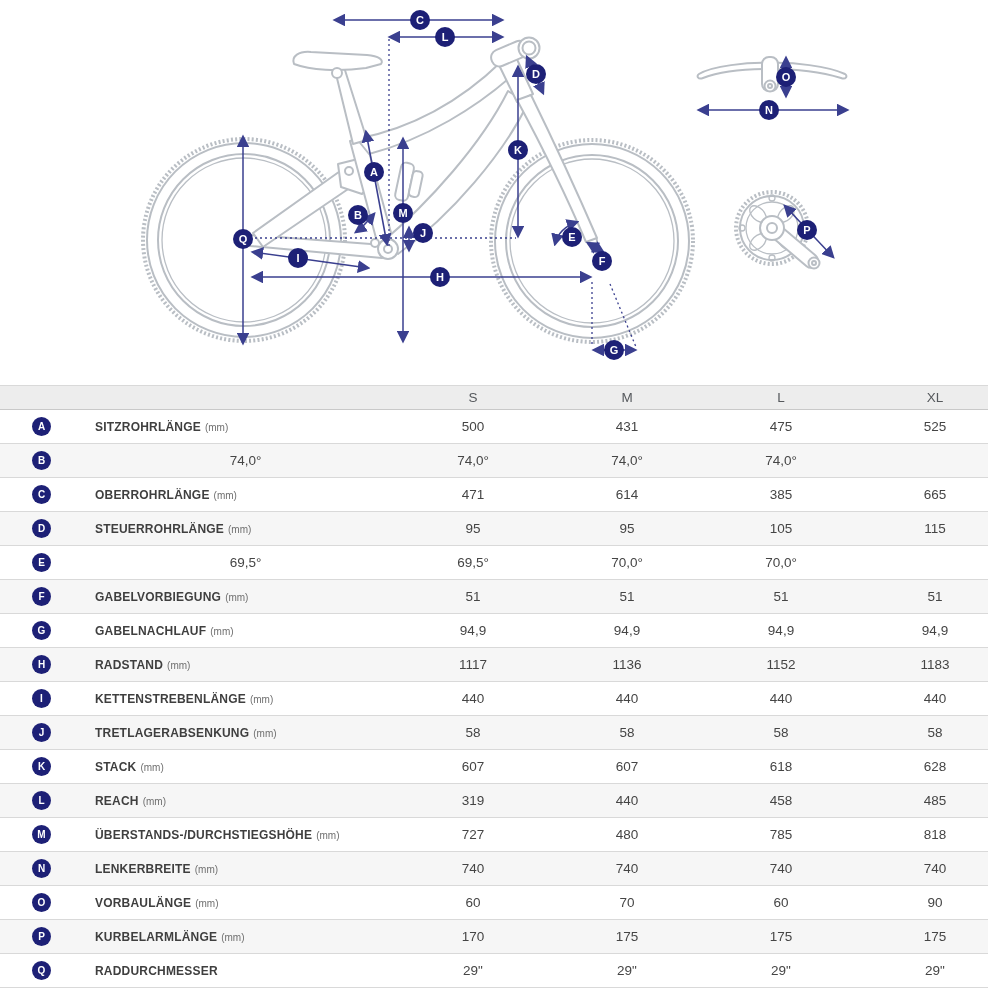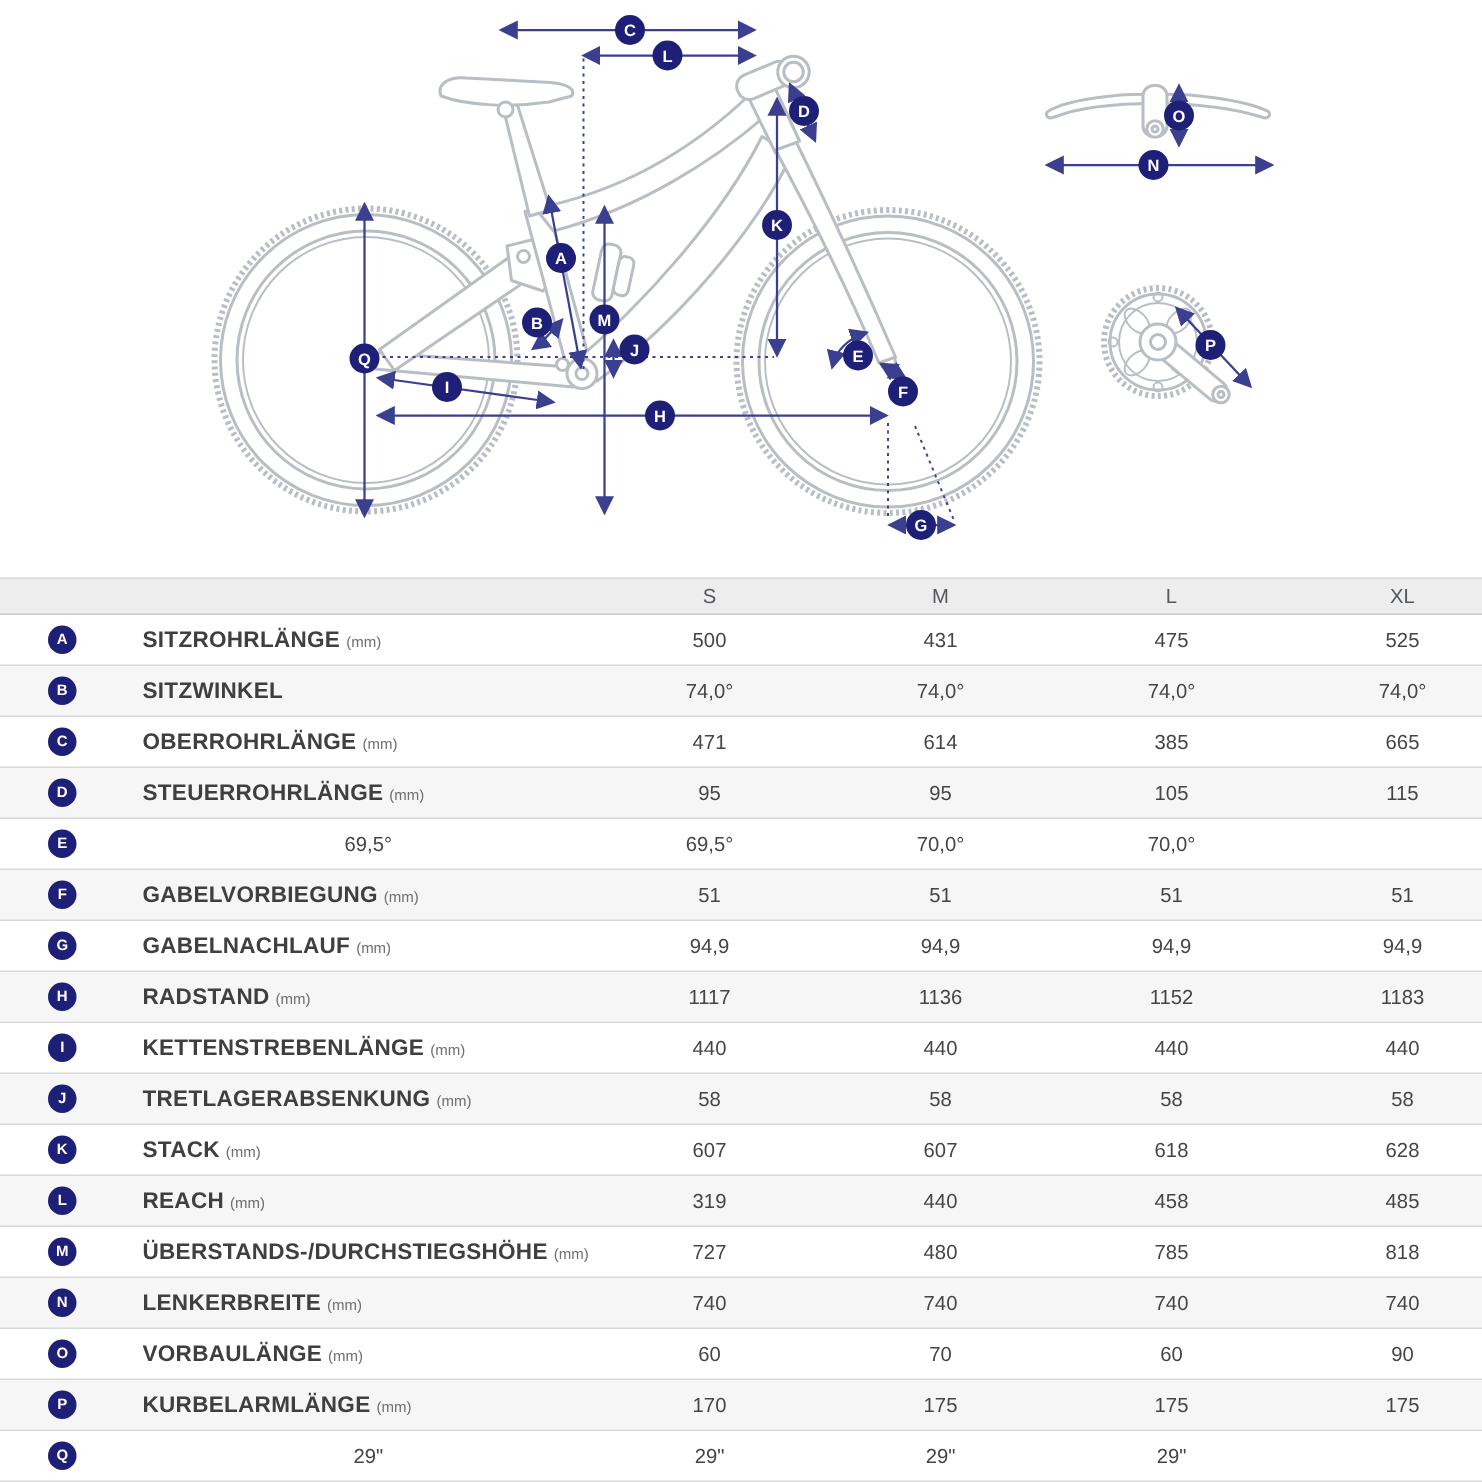--- a/index.html
+++ b/index.html
@@ -30,21 +30,21 @@
          background:var(--header-bg);border-top:1px solid var(--rule);border-bottom:1px solid #c9c9c9;
          align-items:center}
   .thead .c-val{font-size:13.5px;color:#55585c;text-align:center}
   .trow{display:grid;grid-template-columns:95px 301px 154px 154px 154px 154px;height:34px;
         align-items:center;border-bottom:1px solid var(--rule)}
   .trow.even{background:var(--stripe-bg)}
   .trow.odd{background:#fff}
   .badge{width:19px;height:19px;margin-left:32px;border-radius:50%;background:var(--accent-navy);
          color:#fff;font-size:10px;font-weight:bold;display:flex;align-items:center;justify-content:center}
   .lblcell{display:flex;align-items:baseline;gap:4px;overflow:hidden;white-space:nowrap}
-  .lbl{font-size:15px;font-weight:bold;color:#3f3f3f;letter-spacing:.2px}
+  .lbl{font-size:12px;font-weight:bold;color:#3f3f3f;letter-spacing:.2px}
   .unit{font-size:10px;color:#6f6f6f}
   .val{font-size:13.5px;color:#454545;text-align:center}
 </style>
 </head>
 <body>
 
 <div class="canvas">
 
   <svg class="diagram" viewBox="0 0 988 385">
     <defs>
@@ -242,23 +242,20 @@
           </div>
           <div class="val">500</div>
           <div class="val">431</div>
           <div class="val">475</div>
           <div class="val">525</div>
         </div>
         <div class="trow even">
           <div>
             <div class="badge">B</div>
           </div>
-          <div class="lblcell">
-            <span class="lbl">SITZWINKEL</span>
-          </div>
           <div class="val">74,0°</div>
           <div class="val">74,0°</div>
           <div class="val">74,0°</div>
           <div class="val">74,0°</div>
         </div>
         <div class="trow odd">
           <div>
             <div class="badge">C</div>
           </div>
           <div class="lblcell">
@@ -432,20 +429,23 @@
           </div>
           <div class="val">170</div>
           <div class="val">175</div>
           <div class="val">175</div>
           <div class="val">175</div>
         </div>
         <div class="trow odd">
           <div>
             <div class="badge">Q</div>
           </div>
+          <div class="lblcell">
+            <span class="lbl">RADDURCHMESSER</span>
+          </div>
           <div class="val">29"</div>
           <div class="val">29"</div>
           <div class="val">29"</div>
           <div class="val">29"</div>
         </div>
       </div>
   </div>
 
 </div>
 

